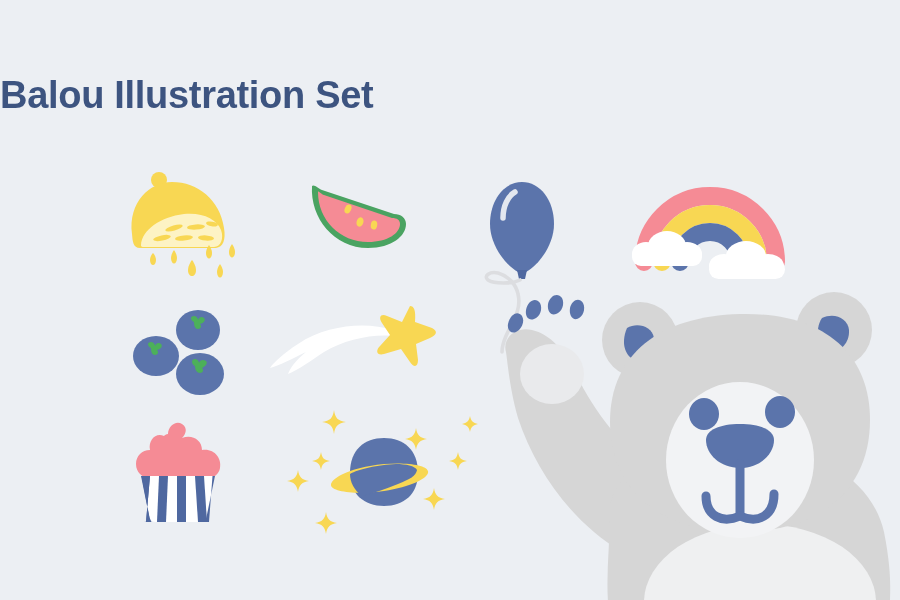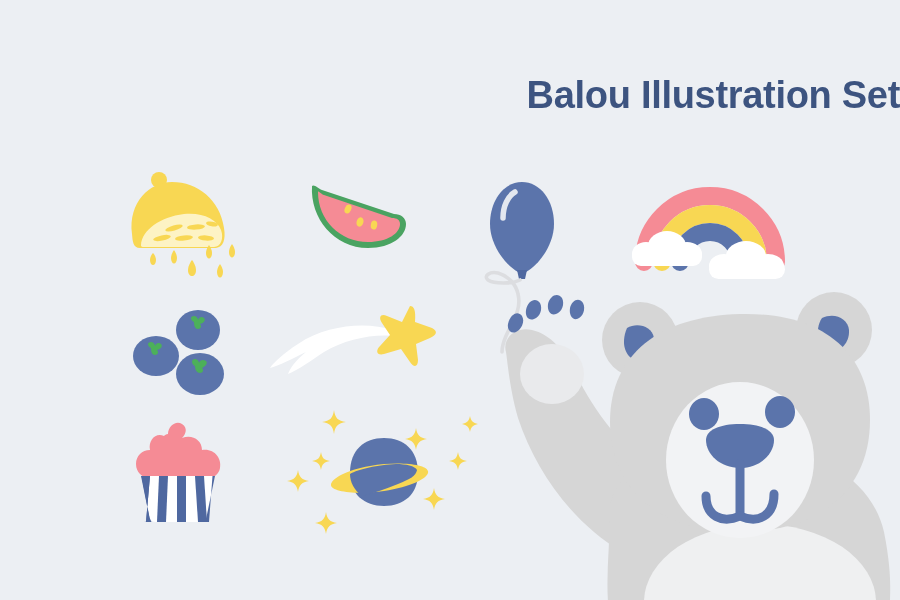--- a/index.html
+++ b/index.html
@@ -16,21 +16,21 @@
     position: relative;
     width: 900px;
     height: 600px;
     background: #eceff3;
   }
   #page-title {
     position: absolute;
     top: 74px;
     left: 0;
     width: 900px;
-    text-align: right;
+    text-align: left;
     font-size: 38px;
     font-weight: bold;
     letter-spacing: -0.3px;
     color: #3d5480;
     font-family: "Liberation Sans", sans-serif;
   }
   .art {
     position: absolute;
   }
   .art svg { display: block; overflow: visible; }

